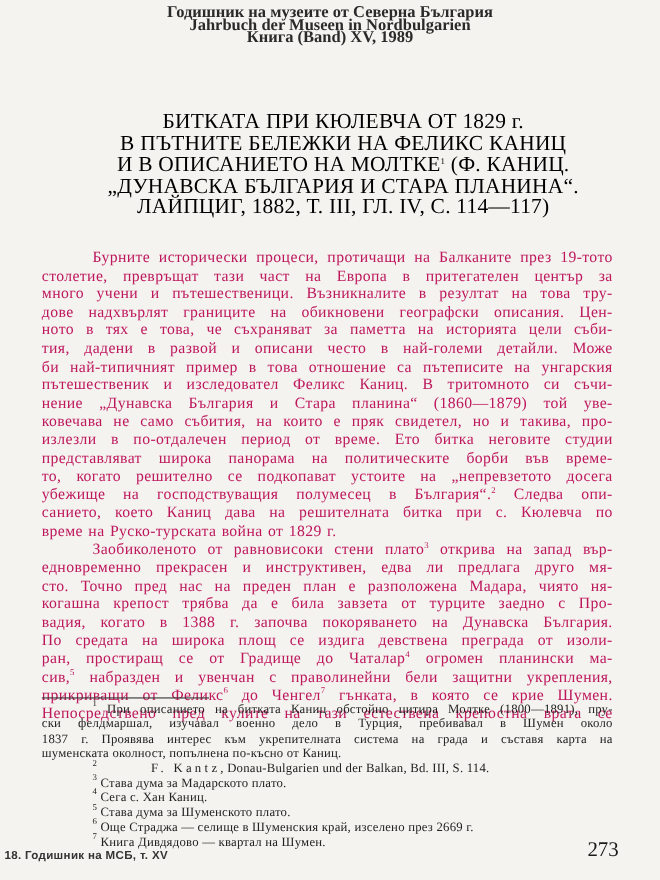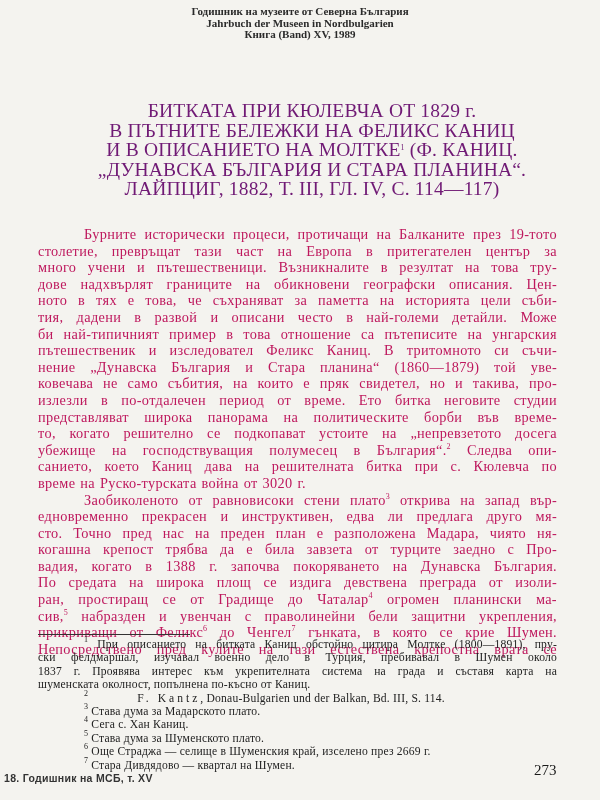--- a/index.html
+++ b/index.html
@@ -7,30 +7,30 @@
       width: 600px; height: 800px; overflow: hidden;
       background: #f4f3ef;
       color: #1e1e1e;
       font-family: "DejaVu Serif", "Liberation Serif", serif;
       position: relative;
     }
     .header {
       position: absolute; top: 6px; left: 0; width: 600px;
       text-align: center;
       font-family: "Liberation Serif", serif;
-      font-size: 11px; line-height: 11.5px; font-weight: bold;
+      font-size: 15px; line-height: 11.5px; font-weight: bold;
       color: #2a2a2a;
     }
     .title {
       position: absolute; top: 101px; left: 52px; width: 520px;
       text-align: center;
       font-family: "Liberation Serif", serif;
       font-size: 19.5px; line-height: 19.6px;
       letter-spacing: 0.2px;
-      color: #701a75;
+      color: #000000;
     }
     .title .ln { display: block; white-space: nowrap; }
     .body-text {
       position: absolute; top: 226px; left: 38px; width: 519px;
       font-family: "Liberation Serif", serif;
       font-size: 14.3px; line-height: 16.6px;
       color: #be185d;
       letter-spacing: 0.35px;
       word-spacing: 1px;
     }
@@ -59,21 +59,21 @@
     sup { font-size: 8px; line-height: 0; vertical-align: 6px; }
     .footer-left {
       position: absolute; top: 772px; left: 4px;
       font-family: Liberation Sans, sans-serif;
       font-size: 10.5px; font-weight: bold; color: #333;
       letter-spacing: 0.3px;
     }
     .page-num {
       position: absolute; top: 762px; left: 534px;
       font-family: "Liberation Serif", serif;
-      font-size: 15px; color: #1a1a1a;
+      font-size: 19px; color: #1a1a1a;
     }
   </style>
 </head>
 <body>
 
 <div class="header">
   <div>Годишник на музеите от Северна България</div>
   <div>Jahrbuch der Museen in Nordbulgarien</div>
   <div>Книга (Band) XV, 1989</div>
 </div>
@@ -95,21 +95,21 @@
   <span class="ln">тия, дадени в развой и описани често в най-големи детайли. Може</span>
   <span class="ln">би най-типичният пример в това отношение са пътеписите на унгарския</span>
   <span class="ln">пътешественик и изследовател Феликс Каниц. В тритомното си съчи-</span>
   <span class="ln">нение „Дунавска България и Стара планина“ (1860—1879) той уве-</span>
   <span class="ln">ковечава не само събития, на които е пряк свидетел, но и такива, про-</span>
   <span class="ln">излезли в по-отдалечен период от време. Ето битка неговите студии</span>
   <span class="ln">представляват широка панорама на политическите борби във време-</span>
   <span class="ln">то, когато решително се подкопават устоите на „непревзетото досега</span>
   <span class="ln"><span>убежище на господствуващия полумесец в България“.</span><sup>2</sup> <span>Следва опи-</span></span>
   <span class="ln">санието, което Каниц дава на решителната битка при с. Кюлевча по</span>
-  <span class="ln last">време на Руско-турската война от 3020 г.</span>
+  <span class="ln last">време на Руско-турската война от 1829 г.</span>
   <span class="ln indent"><span>Заобиколеното от равновисоки стени плато</span><sup>3</sup> <span>открива на запад вър-</span></span>
   <span class="ln">едновременно прекрасен и инструктивен, едва ли предлага друго мя-</span>
   <span class="ln">сто. Точно пред нас на преден план е разположена Мадара, чиято ня-</span>
   <span class="ln">когашна крепост трябва да е била завзета от турците заедно с Про-</span>
   <span class="ln">вадия, когато в 1388 г. започва покоряването на Дунавска България.</span>
   <span class="ln">По средата на широка площ се издига девствена преграда от изоли-</span>
   <span class="ln"><span>ран, простиращ се от Градище до Чаталар</span><sup>4</sup> <span>огромен планински ма-</span></span>
   <span class="ln"><span>сив,</span><sup>5</sup> <span>набразден и увенчан с праволинейни бели защитни укрепления,</span></span>
   <span class="ln"><span>прикриващи от Феликс</span><sup>6</sup> <span>до Ченгел</span><sup>7</sup> <span>гънката, в която се крие Шумен.</span></span>
   <span class="ln">Непосредствено пред кулите на тази естествена крепостна врата се</span>
@@ -120,17 +120,17 @@
 <div class="footnotes">
   <span class="ln just indent"><sup>1</sup> <span>При описанието на битката Каниц обстойно цитира Молтке (1800—1891), пру-</span></span>
   <span class="ln just">ски фелдмаршал, изучавал военно дело в Турция, пребивавал в Шумен около</span>
   <span class="ln just">1837 г. Проявява интерес към укрепителната система на града и съставя карта на</span>
   <span class="ln">шуменската околност, попълнена по-късно от Каниц.</span>
   <span class="ln indent"><sup>2</sup> <span class="spaced">F. Kantz</span><span>, Donau-Bulgarien und der Balkan, Bd. III, S. 114.</span></span>
   <span class="ln indent"><sup>3</sup> <span>Става дума за Мадарското плато.</span></span>
   <span class="ln indent"><sup>4</sup> <span>Сега с. Хан Каниц.</span></span>
   <span class="ln indent"><sup>5</sup> <span>Става дума за Шуменското плато.</span></span>
   <span class="ln indent"><sup>6</sup> <span>Още Страджа — селище в Шуменския край, изселено през 2669 г.</span></span>
-  <span class="ln indent"><sup>7</sup> <span>Стара Дивдядово — квартал на Шумен.</span></span>
+  <span class="ln indent"><sup>7</sup> <span>Книга Дивдядово — квартал на Шумен.</span></span>
 </div>
 
 <div class="footer-left">18. Годишник на МСБ, т. XV</div>
 <div class="page-num">273</div>
 
 </body></html>

